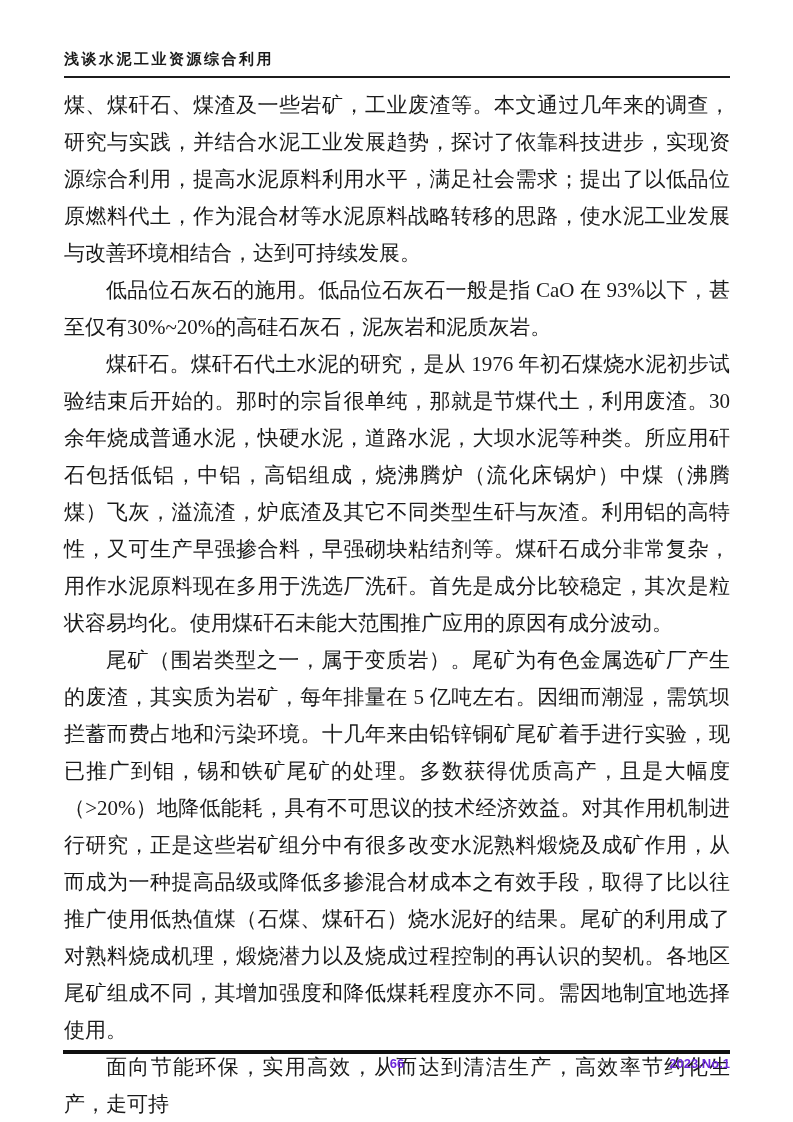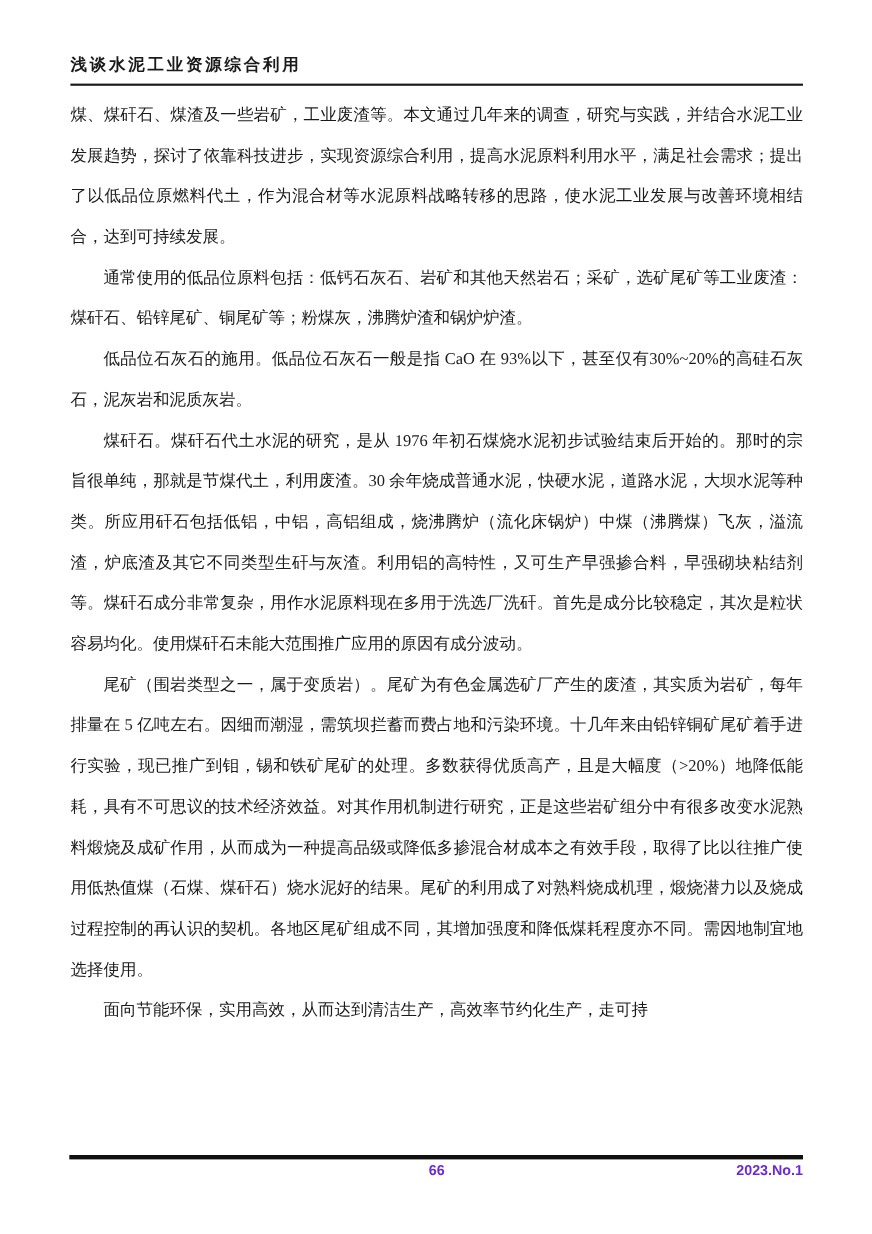--- a/index.html
+++ b/index.html
@@ -27,21 +27,21 @@
     font-weight: 600;
     padding-bottom: 7px;
     border-bottom: 2px solid #1c1c1c;
   }
   
   .content {
     position: absolute;
     top: 87px;
     left: 64px;
     width: 666px;
-    font-size: 15px;
+    font-size: 21px;
     line-height: 37px;
     text-align: justify;
     text-justify: inter-ideograph;
   }
   .content p {
     margin: 0;
     text-indent: 2em;
   }
   .content p.no-indent {
     text-indent: 0;
@@ -81,21 +81,20 @@
 </style>
 </head>
 <body>
 
 <div class="page">
 
   <div class="running-head">浅谈水泥工业资源综合利用</div>
 
   <div class="content">
     <p class="no-indent">煤、煤矸石、煤渣及一些岩矿，工业废渣等。本文通过几年来的调查，研究与实践，并结合水泥工业发展趋势，探讨了依靠科技进步，实现资源综合利用，提高水泥原料利用水平，满足社会需求；提出了以低品位原燃料代土，作为混合材等水泥原料战略转移的思路，使水泥工业发展与改善环境相结合，达到可持续发展。</p>
-    <p>通常使用的低品位原料包括：低钙石灰石、岩矿和其他天然岩石；采矿，选矿尾矿等工业废渣：煤矸石、铅锌尾矿、铜尾矿等；粉煤灰，沸腾炉渣和锅炉炉渣。</p>
     <p>低品位石灰石的施用。低品位石灰石一般是指 CaO 在 93%以下，甚至仅有30%~20%的高硅石灰石，泥灰岩和泥质灰岩。</p>
     <p>煤矸石。煤矸石代土水泥的研究，是从 1976 年初石煤烧水泥初步试验结束后开始的。那时的宗旨很单纯，那就是节煤代土，利用废渣。30 余年烧成普通水泥，快硬水泥，道路水泥，大坝水泥等种类。所应用矸石包括低铝，中铝，高铝组成，烧沸腾炉（流化床锅炉）中煤（沸腾煤）飞灰，溢流渣，炉底渣及其它不同类型生矸与灰渣。利用铝的高特性，又可生产早强掺合料，早强砌块粘结剂等。煤矸石成分非常复杂，用作水泥原料现在多用于洗选厂洗矸。首先是成分比较稳定，其次是粒状容易均化。使用煤矸石未能大范围推广应用的原因有成分波动。</p>
     <p>尾矿（围岩类型之一，属于变质岩）。尾矿为有色金属选矿厂产生的废渣，其实质为岩矿，每年排量在 5 亿吨左右。因细而潮湿，需筑坝拦蓄而费占地和污染环境。十几年来由铅锌铜矿尾矿着手进行实验，现已推广到钼，锡和铁矿尾矿的处理。多数获得优质高产，且是大幅度（&gt;20%）地降低能耗，具有不可思议的技术经济效益。对其作用机制进行研究，正是这些岩矿组分中有很多改变水泥熟料煅烧及成矿作用，从而成为一种提高品级或降低多掺混合材成本之有效手段，取得了比以往推广使用低热值煤（石煤、煤矸石）烧水泥好的结果。尾矿的利用成了对熟料烧成机理，煅烧潜力以及烧成过程控制的再认识的契机。各地区尾矿组成不同，其增加强度和降低煤耗程度亦不同。需因地制宜地选择使用。</p>
     <p>面向节能环保，实用高效，从而达到清洁生产，高效率节约化生产，走可持</p>
   </div>
 
   <div class="footer-rule"></div>
 
   <div class="footer-row">
     <span class="page-number">66</span>

